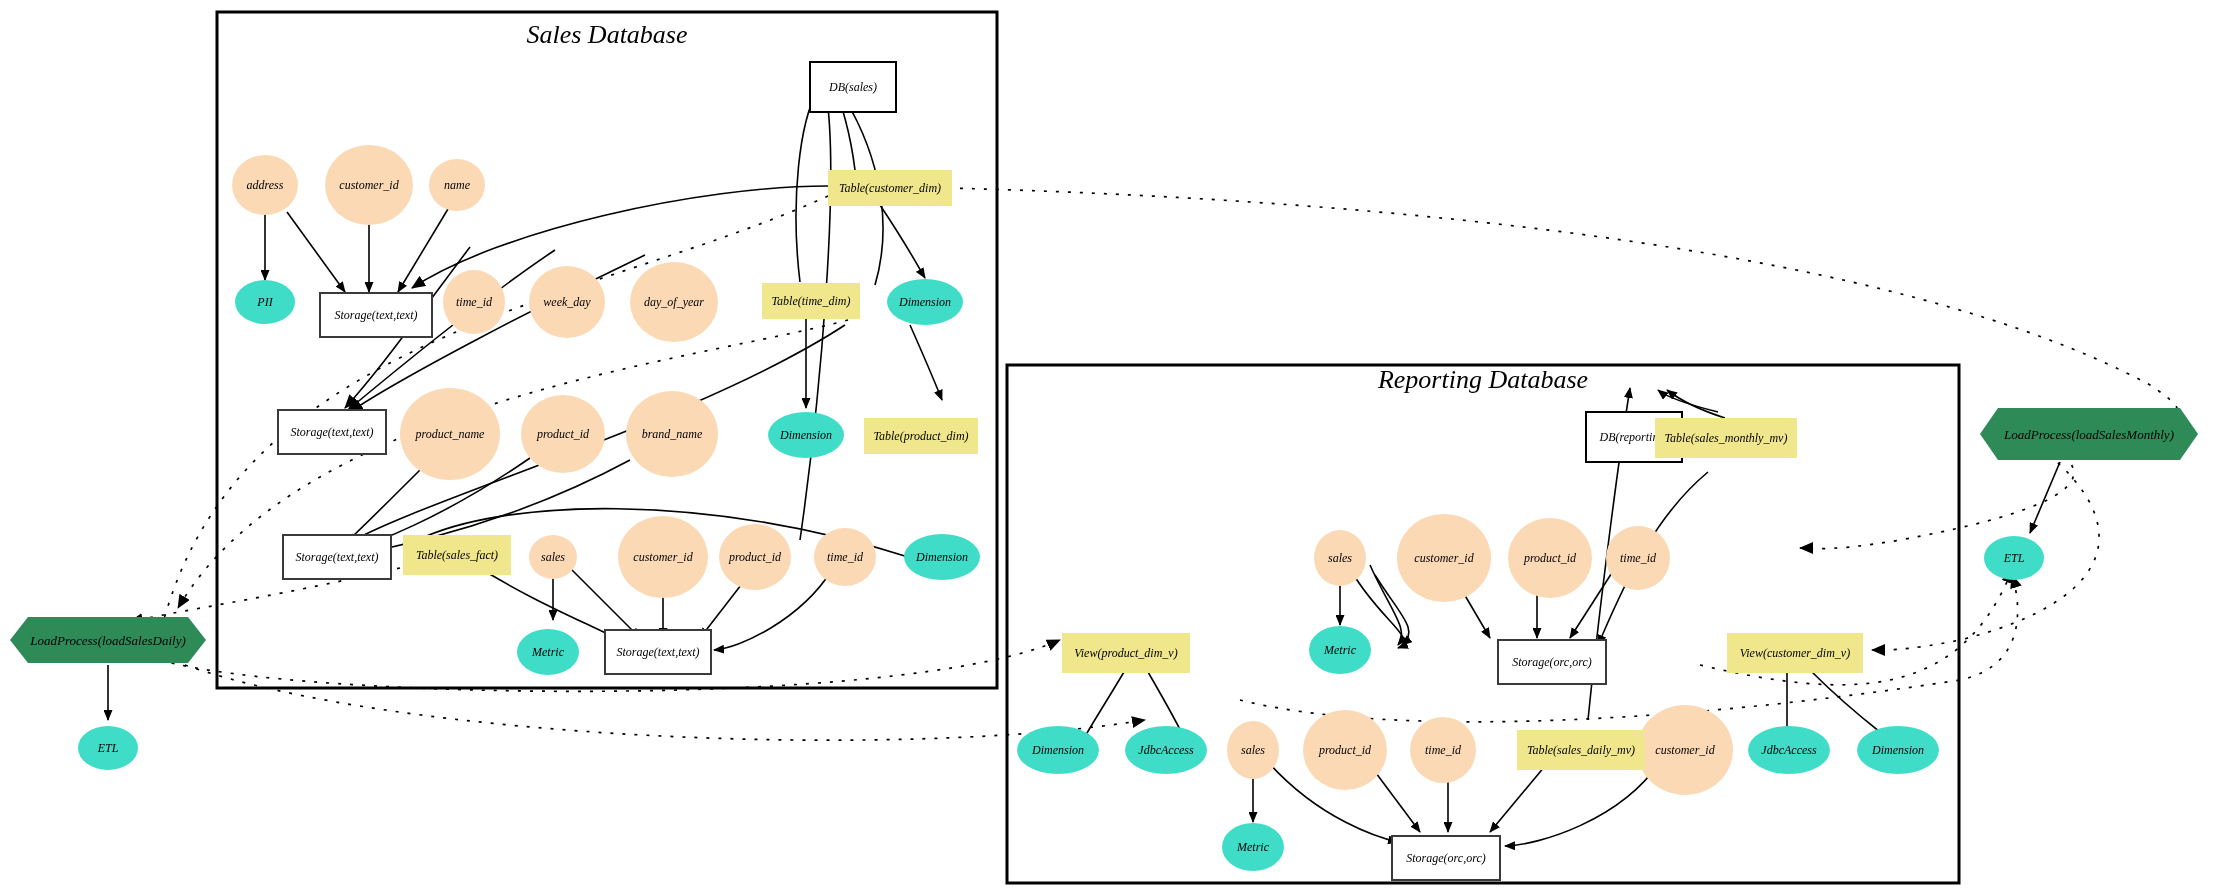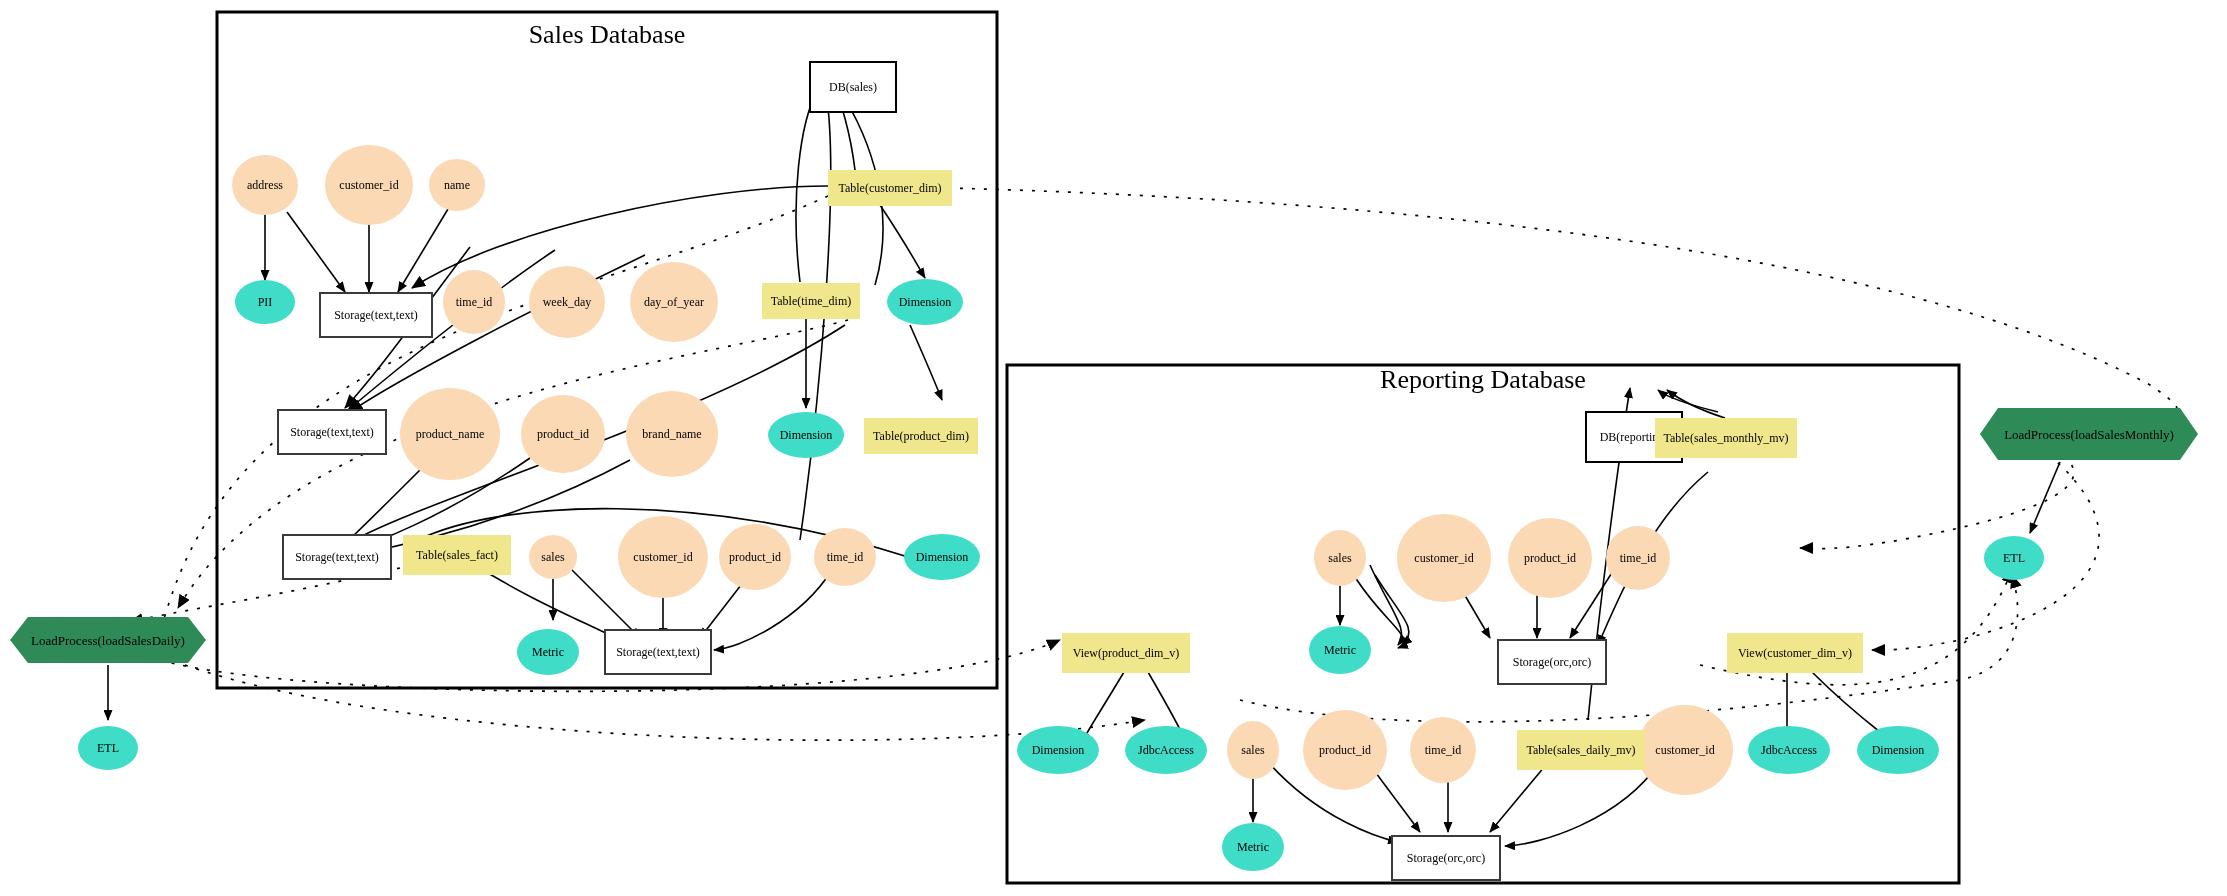--- a/index.html
+++ b/index.html
@@ -1,17 +1,17 @@
 <!DOCTYPE html>
 <html><head>
 <meta charset="utf-8">
 <style>
   html,body{margin:0;padding:0;background:#ffffff;}
   #stage{position:relative;width:2227px;height:896px;background:#ffffff;
-         font-family:"Liberation Serif",serif;overflow:hidden;}
+         font-family:"Liberation Serif",serif;overflow:hidden;font-style:italic;}
   svg{position:absolute;left:0;top:0;width:2227px;height:896px;}
   text{font-family:"Liberation Serif",serif;fill:#000000;}
   .clusterTitle{font-size:26px;}
   .nodeLabelSm{font-size:12px;}
   .cluster{fill:#ffffff;stroke:#000000;stroke-width:3;}
   .attr{fill:#FBD9B5;stroke:none;}
   .tag{fill:#3FDCC7;stroke:none;}
   .tbl{fill:#F0E68C;stroke:none;}
   .stor{fill:#ffffff;stroke:#3a3a3a;stroke-width:2;}
   .db{fill:#ffffff;stroke:#000000;stroke-width:2;}

